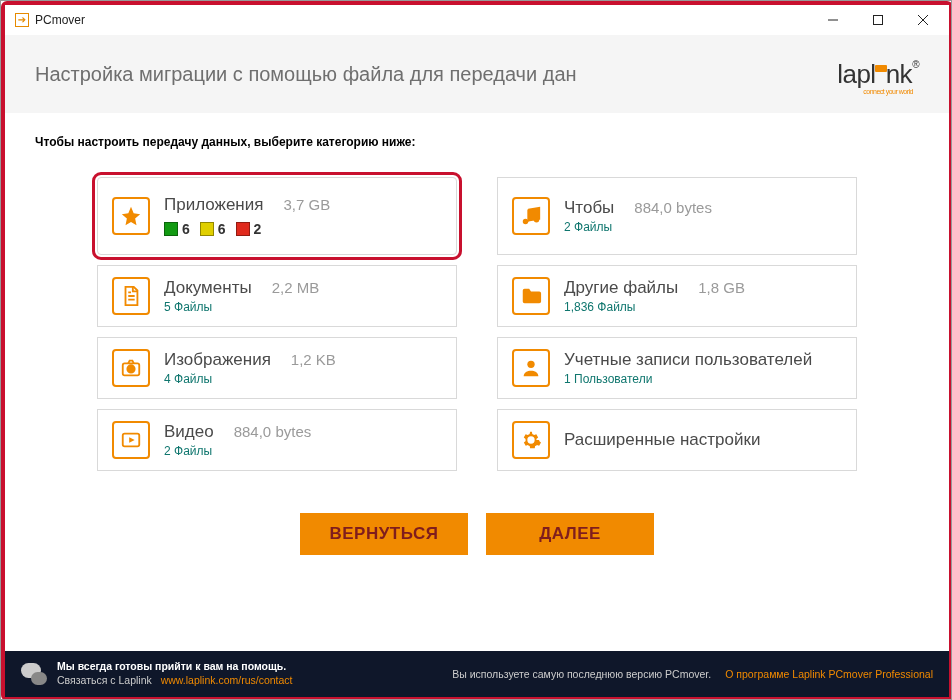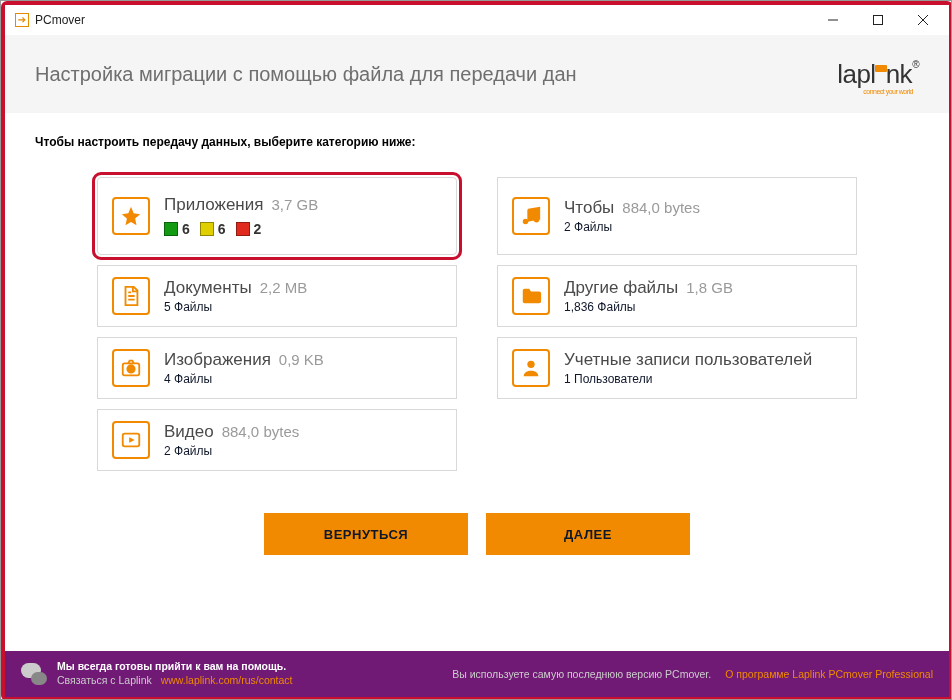--- a/index.html
+++ b/index.html
@@ -20,34 +20,34 @@
   .logo-reg { font-size: 10px; vertical-align: top; }
   .logo-tag { font-size: 7px; color: #f18a00; position: absolute; right: 6px; bottom: -5px; }
   .content { flex: 1; padding: 22px 30px 0 30px; }
   .instruction { font-size: 12px; font-weight: 700; color: #000000; margin-bottom: 28px; }
   .grid { display: grid; grid-template-columns: 1fr 1fr; gap: 10px 40px; max-width: 760px; margin: 0 auto; }
   .card { border: 1px solid #d9d9d9; background: #fff; padding: 10px 14px; display: flex; align-items: center; min-height: 62px; }
   .card.highlighted { outline: 3px solid #c8102e; outline-offset: 2px; border-radius: 4px; min-height: 78px; }
   .card-icon { width: 38px; height: 38px; border: 2px solid #f18a00; border-radius: 4px; margin-right: 14px; display: flex; align-items: center; justify-content: center; color: #f18a00; flex-shrink: 0; }
   .card-icon svg { width: 22px; height: 22px; }
   .card-body { display: flex; flex-direction: column; gap: 2px; }
-  .card-title-row { display: flex; align-items: baseline; gap: 8px; }
+  .card-title-row { display: flex; align-items: baseline; gap: 20px; }
   .card-title { font-size: 17px; color: #4a4a4a; }
   .card-size { font-size: 15px; color: #9a9a9a; }
-  .card-sub { font-size: 12px; color: #0f172a; }
+  .card-sub { font-size: 12px; color: #0f766e; }
   .badges { display: flex; gap: 10px; margin-top: 4px; align-items: center; }
   .badge { display: flex; align-items: center; gap: 4px; }
   .badge-box { width: 14px; height: 14px; border: 1px solid rgba(0,0,0,0.35); }
   .b-green { background: #129a12; }
   .b-yellow { background: #e0cf00; }
   .b-red { background: #e02a1d; }
   .badge-num { font-size: 14px; font-weight: 700; color: #333; }
   .buttons { display: flex; gap: 18px; justify-content: center; margin-top: 42px; }
-  .btn { width: 204px; height: 42px; background: #f18a00; color: #0f172a; font-size: 13px; font-weight: 700; letter-spacing: 0.5px; border: none; display: flex; align-items: center; justify-content: center; text-transform: uppercase; }
-  .footer { height: 46px; background: #701a75; display: flex; align-items: center; color: #ccc; padding: 0 16px; font-size: 10.5px; }
+  .btn { width: 168px; height: 42px; background: #f18a00; color: #7f1d1d; font-size: 17px; font-weight: 700; letter-spacing: 0.5px; border: none; display: flex; align-items: center; justify-content: center; text-transform: uppercase; }
+  .footer { height: 46px; background: #0f172a; display: flex; align-items: center; color: #ccc; padding: 0 16px; font-size: 10.5px; }
   .chat-icon { width: 26px; height: 26px; margin-right: 10px; position: relative; }
   .chat-icon .bubble1 { position: absolute; width: 20px; height: 15px; background: #ccc; border-radius: 8px; left: 0; top: 2px; }
   .chat-icon .bubble2 { position: absolute; width: 16px; height: 13px; background: #888; border-radius: 7px; right: 0; bottom: 2px; }
   .footer-left { display: flex; flex-direction: column; line-height: 1.3; }
   .footer-left-top { font-weight: 700; color: #fff; }
   .footer-link { color: #f18a00; margin-left: 6px; }
   .footer-right { margin-left: auto; display: flex; align-items: center; gap: 14px; }
   .footer-right .about { color: #f18a00; }
 </style>
 </head>
@@ -172,21 +172,21 @@
       <div class="card-icon">
         <svg viewBox="0 0 24 24" fill="none" stroke="#f18a00" stroke-width="2">
                 <rect x="3" y="7" width="18" height="13" rx="2"></rect>
                 <circle cx="12" cy="13" r="4" fill="#f18a00"></circle>
                 <path d="M9 7l1.5-3h3L15 7"></path>
               </svg>
       </div>
       <div class="card-body">
         <div class="card-title-row">
           <span class="card-title">Изображения</span>
-          <span class="card-size">0,9 KB</span>
+          <span class="card-size">1,2 KB</span>
         </div>
         <span class="card-sub">4 Файлы</span>
       </div>
     </div>
 
     <div class="card">
       <div class="card-icon">
         <svg viewBox="0 0 24 24" fill="#f18a00">
                 <circle cx="12" cy="8" r="4"></circle>
                 <path d="M4 21c0-4 4-6 8-6s8 2 8 6z"></path>
@@ -209,20 +209,32 @@
       </div>
       <div class="card-body">
         <div class="card-title-row">
           <span class="card-title">Видео</span>
           <span class="card-size">884,0 bytes</span>
         </div>
         <span class="card-sub">2 Файлы</span>
       </div>
     </div>
 
+    <div class="card">
+      <div class="card-icon">
+        <svg viewBox="0 0 24 24" fill="#f18a00">
+                <path d="M12 8a4 4 0 100 8 4 4 0 000-8zm9 4a7 7 0 01-.1 1.2l2 1.6-2 3.4-2.4-.8a7 7 0 01-2 1.2l-.4 2.5H11l-.4-2.5a7 7 0 01-2-1.2l-2.4.8-2-3.4 2-1.6A7 7 0 016 12a7 7 0 01.1-1.2l-2-1.6 2-3.4 2.4.8a7 7 0 012-1.2L11 2.9h2l.4 2.5a7 7 0 012 1.2l2.4-.8 2 3.4-2 1.6c.1.4.2.8.2 1.2z"></path>
+              </svg>
+      </div>
+      <div class="card-body">
+        <div class="card-title-row">
+          <span class="card-title">Расширенные настройки</span>
+        </div>
+      </div>
+    </div>
 
   </div>
 
   <div class="buttons">
     <button class="btn">ВЕРНУТЬСЯ</button>
     <button class="btn">ДАЛЕЕ</button>
   </div>
 </div>
 
 <div class="footer">

